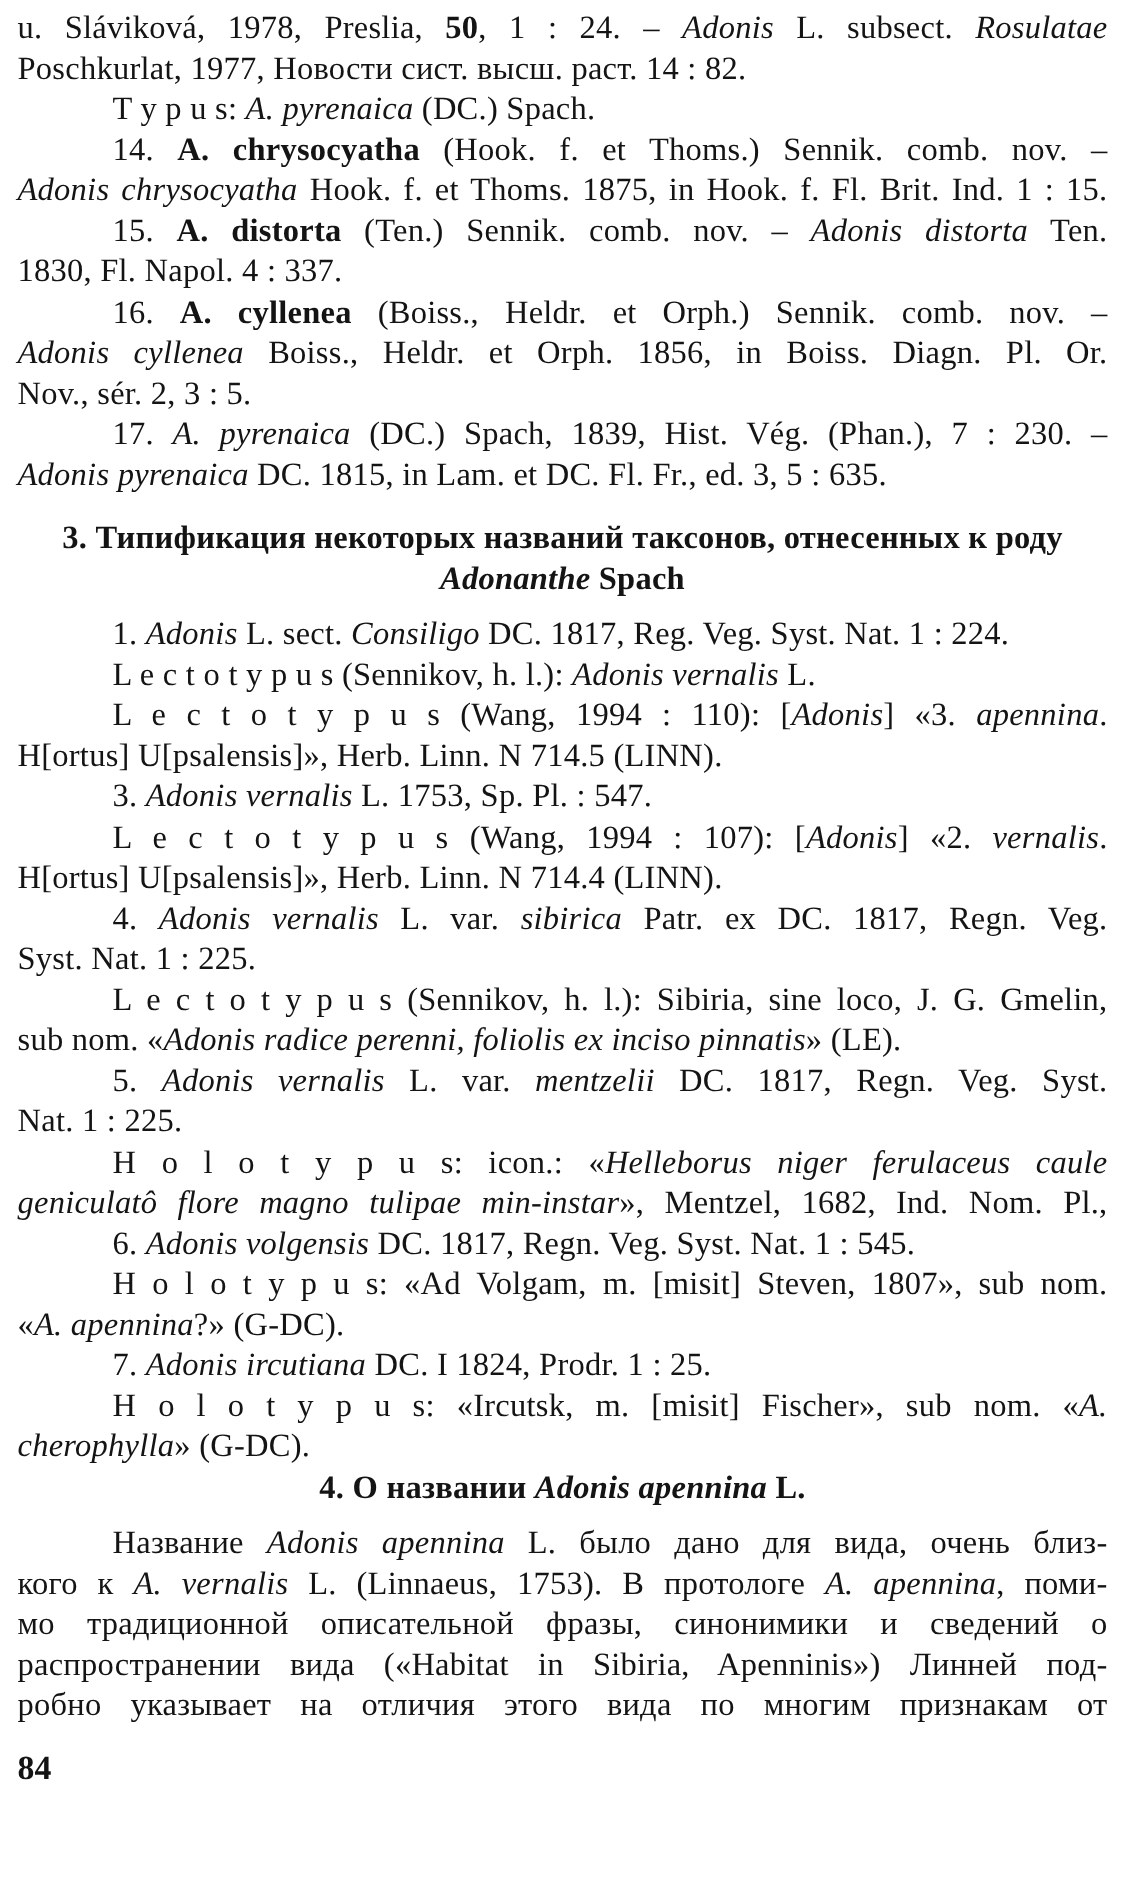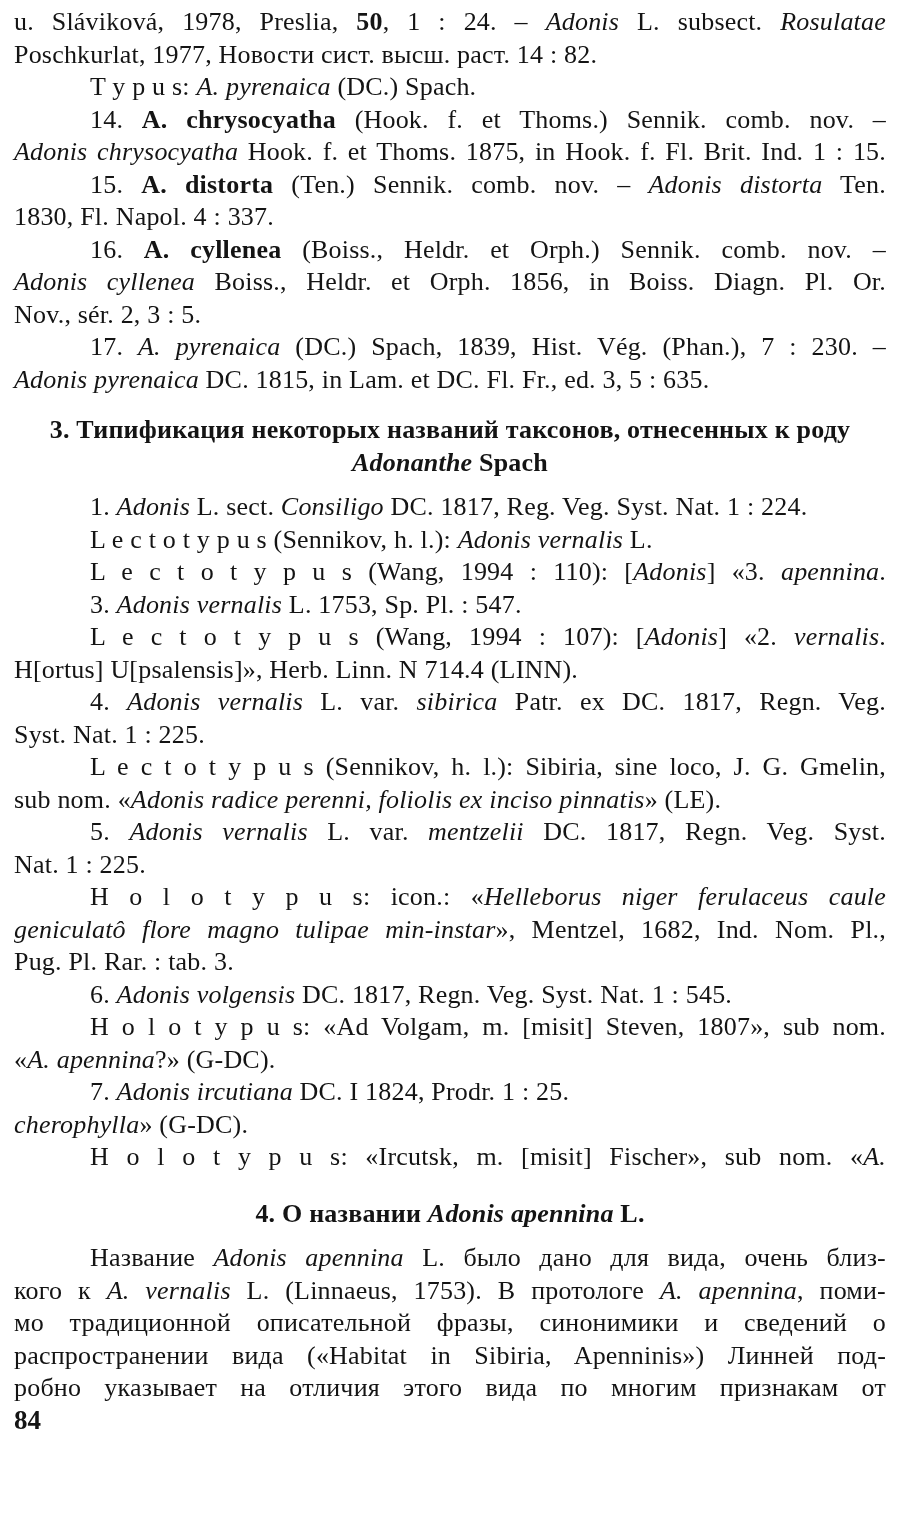--- a/index.html
+++ b/index.html
@@ -24,26 +24,27 @@
     letter-spacing: 0.2px;
   }
   .al-j { text-align: justify; text-align-last: justify; }
   .al-l { text-align: left; text-align-last: left; }
   .al-c { text-align: right; text-align-last: center; }
   .ind { text-indent: 76px; }
   .seg-b  { font-weight: 700; }
   .seg-i  { font-style: italic; }
   .seg-bi { font-weight: 700; font-style: italic; }
   .gap-above { margin-top: 18px; }
-  .gap-above-lg { margin-top: 24px; }
+  .gap-above-lg { }
   .gap-below { margin-bottom: 12px; }
   .page-number {
     font-family: "Liberation Serif", "DejaVu Serif", serif;
     font-size: 27px;
     font-weight: 700;
+    margin-top: 18px;
     text-align: left;
   }
 </style>
 </head>
 <body>
 
 <div class="page">
   <div>
       <div class="line al-j"><span>u. Sláviková, 1978, Preslia, </span><span class="seg-b">50</span><span>, 1 : 24. – </span><span class="seg-i">Adonis</span><span> L. subsect. </span><span class="seg-i">Rosulatae</span></div>
       <div class="line al-l"><span>Poschkurlat, 1977, Новости сист. высш. раст. 14 : 82.</span></div>
@@ -55,38 +56,38 @@
       <div class="line al-j ind"><span>16. </span><span class="seg-b">A. cyllenea</span><span> (Boiss., Heldr. et Orph.) Sennik. comb. nov. –</span></div>
       <div class="line al-j"><span class="seg-i">Adonis cyllenea</span><span> Boiss., Heldr. et Orph. 1856, in Boiss. Diagn. Pl. Or.</span></div>
       <div class="line al-l"><span>Nov., sér. 2, 3 : 5.</span></div>
       <div class="line al-j ind"><span>17. </span><span class="seg-i">A. pyrenaica</span><span> (DC.) Spach, 1839, Hist. Vég. (Phan.), 7 : 230. –</span></div>
       <div class="line al-l"><span class="seg-i">Adonis pyrenaica</span><span> DC. 1815, in Lam. et DC. Fl. Fr., ed. 3, 5 : 635.</span></div>
       <div class="line al-c  gap-above"><span class="seg-b">3. Типификация некоторых названий таксонов, отнесенных к роду</span></div>
       <div class="line al-c  gap-below"><span class="seg-bi">Adonanthe</span><span class="seg-b"> Spach</span></div>
       <div class="line al-l ind"><span>1. </span><span class="seg-i">Adonis</span><span> L. sect. </span><span class="seg-i">Consiligo</span><span> DC. 1817, Reg. Veg. Syst. Nat. 1 : 224.</span></div>
       <div class="line al-l ind"><span>L e c t o t y p u s (Sennikov, h. l.): </span><span class="seg-i">Adonis vernalis</span><span> L.</span></div>
       <div class="line al-j ind"><span>L e c t o t y p u s (Wang, 1994 : 110): [</span><span class="seg-i">Adonis</span><span>] «3. </span><span class="seg-i">apennina</span><span>.</span></div>
+      <div class="line al-l"><span>H[ortus] U[psalensis]», Herb. Linn. N 714.5 (LINN).</span></div>
       <div class="line al-l ind"><span>3. </span><span class="seg-i">Adonis vernalis</span><span> L. 1753, Sp. Pl. : 547.</span></div>
       <div class="line al-j ind"><span>L e c t o t y p u s (Wang, 1994 : 107): [</span><span class="seg-i">Adonis</span><span>] «2. </span><span class="seg-i">vernalis</span><span>.</span></div>
       <div class="line al-l"><span>H[ortus] U[psalensis]», Herb. Linn. N 714.4 (LINN).</span></div>
       <div class="line al-j ind"><span>4. </span><span class="seg-i">Adonis vernalis</span><span> L. var. </span><span class="seg-i">sibirica</span><span> Patr. ex DC. 1817, Regn. Veg.</span></div>
       <div class="line al-l"><span>Syst. Nat. 1 : 225.</span></div>
       <div class="line al-j ind"><span>L e c t o t y p u s (Sennikov, h. l.): Sibiria, sine loco, J. G. Gmelin,</span></div>
       <div class="line al-l"><span>sub nom. «</span><span class="seg-i">Adonis radice perenni, foliolis ex inciso pinnatis</span><span>» (LE).</span></div>
       <div class="line al-j ind"><span>5. </span><span class="seg-i">Adonis vernalis</span><span> L. var. </span><span class="seg-i">mentzelii</span><span> DC. 1817, Regn. Veg. Syst.</span></div>
       <div class="line al-l"><span>Nat. 1 : 225.</span></div>
       <div class="line al-j ind"><span>H o l o t y p u s: icon.: «</span><span class="seg-i">Helleborus niger ferulaceus caule</span></div>
       <div class="line al-j"><span class="seg-i">geniculatô flore magno tulipae min-instar</span><span>», Mentzel, 1682, Ind. Nom. Pl.,</span></div>
-      <div class="line al-l"><span>Pug. Pl. Rar. : tab. 3.</span></div>
       <div class="line al-l ind"><span>6. </span><span class="seg-i">Adonis volgensis</span><span> DC. 1817, Regn. Veg. Syst. Nat. 1 : 545.</span></div>
       <div class="line al-j ind"><span>H o l o t y p u s: «Ad Volgam, m. [misit] Steven, 1807», sub nom.</span></div>
       <div class="line al-l"><span>«</span><span class="seg-i">A. apennina</span><span>?» (G-DC).</span></div>
       <div class="line al-l ind"><span>7. </span><span class="seg-i">Adonis ircutiana</span><span> DC. I 1824, Prodr. 1 : 25.</span></div>
+      <div class="line al-j ind"><span>H o l o t y p u s: «Ircutsk, m. [misit] Fischer», sub nom. «</span><span class="seg-i">A.</span></div>
       <div class="line al-l"><span class="seg-i">cherophylla</span><span>» (G-DC).</span></div>
-      <div class="line al-j ind"><span>H o l o t y p u s: «Ircutsk, m. [misit] Fischer», sub nom. «</span><span class="seg-i">A.</span></div>
       <div class="line al-c  gap-above-lg gap-below"><span class="seg-b">4. О названии </span><span class="seg-bi">Adonis apennina</span><span class="seg-b"> L.</span></div>
       <div class="line al-j ind"><span>Название </span><span class="seg-i">Adonis apennina</span><span> L. было дано для вида, очень близ-</span></div>
       <div class="line al-j"><span>кого к </span><span class="seg-i">A. vernalis</span><span> L. (Linnaeus, 1753). В протологе </span><span class="seg-i">A. apennina</span><span>, поми-</span></div>
       <div class="line al-j"><span>мо традиционной описательной фразы, синонимики и сведений о</span></div>
       <div class="line al-j"><span>распространении вида («Habitat in Sibiria, Apenninis») Линней под-</span></div>
       <div class="line al-j"><span>робно указывает на отличия этого вида по многим признакам от</span></div>
     </div>
   <div class="page-number">84</div>
 </div>
 

